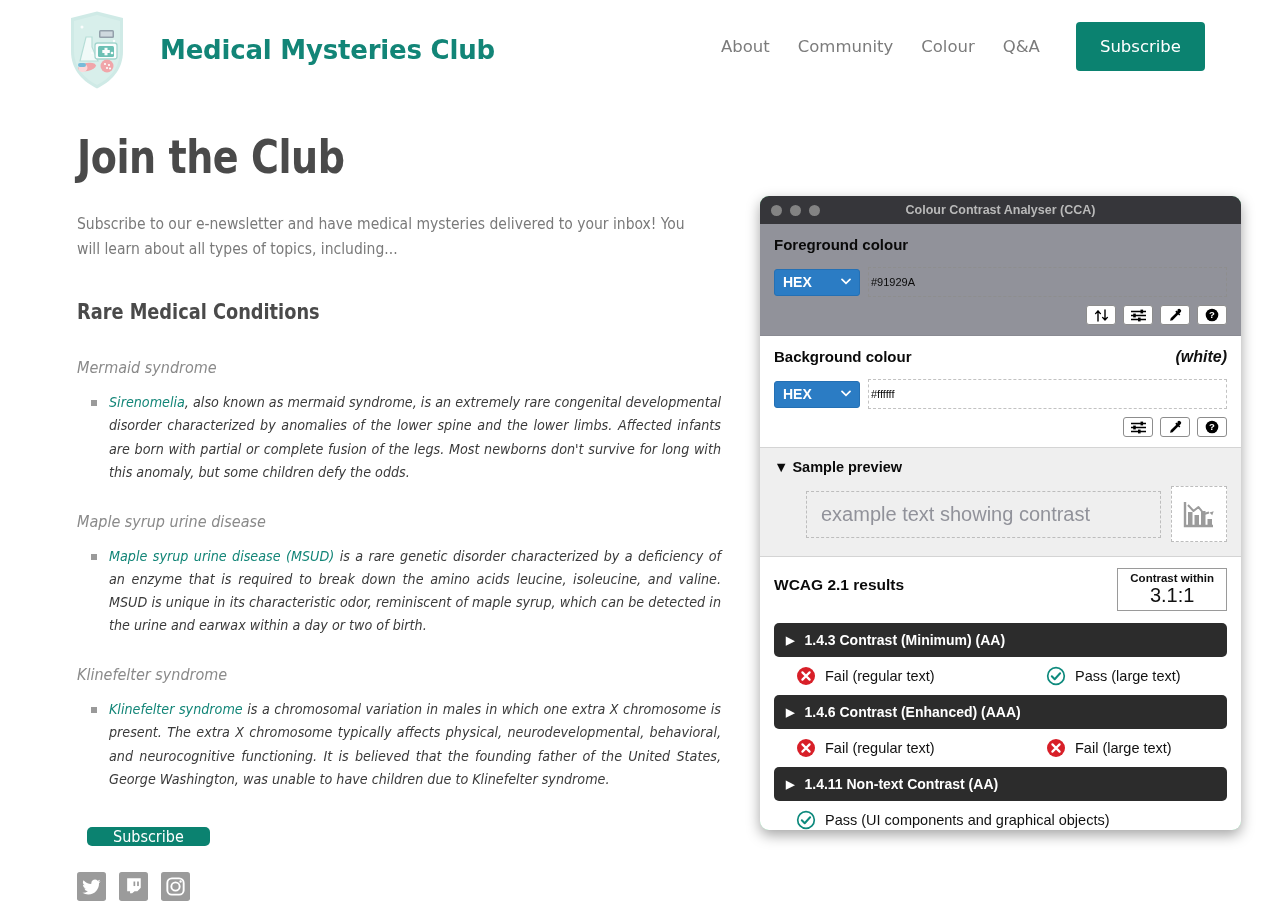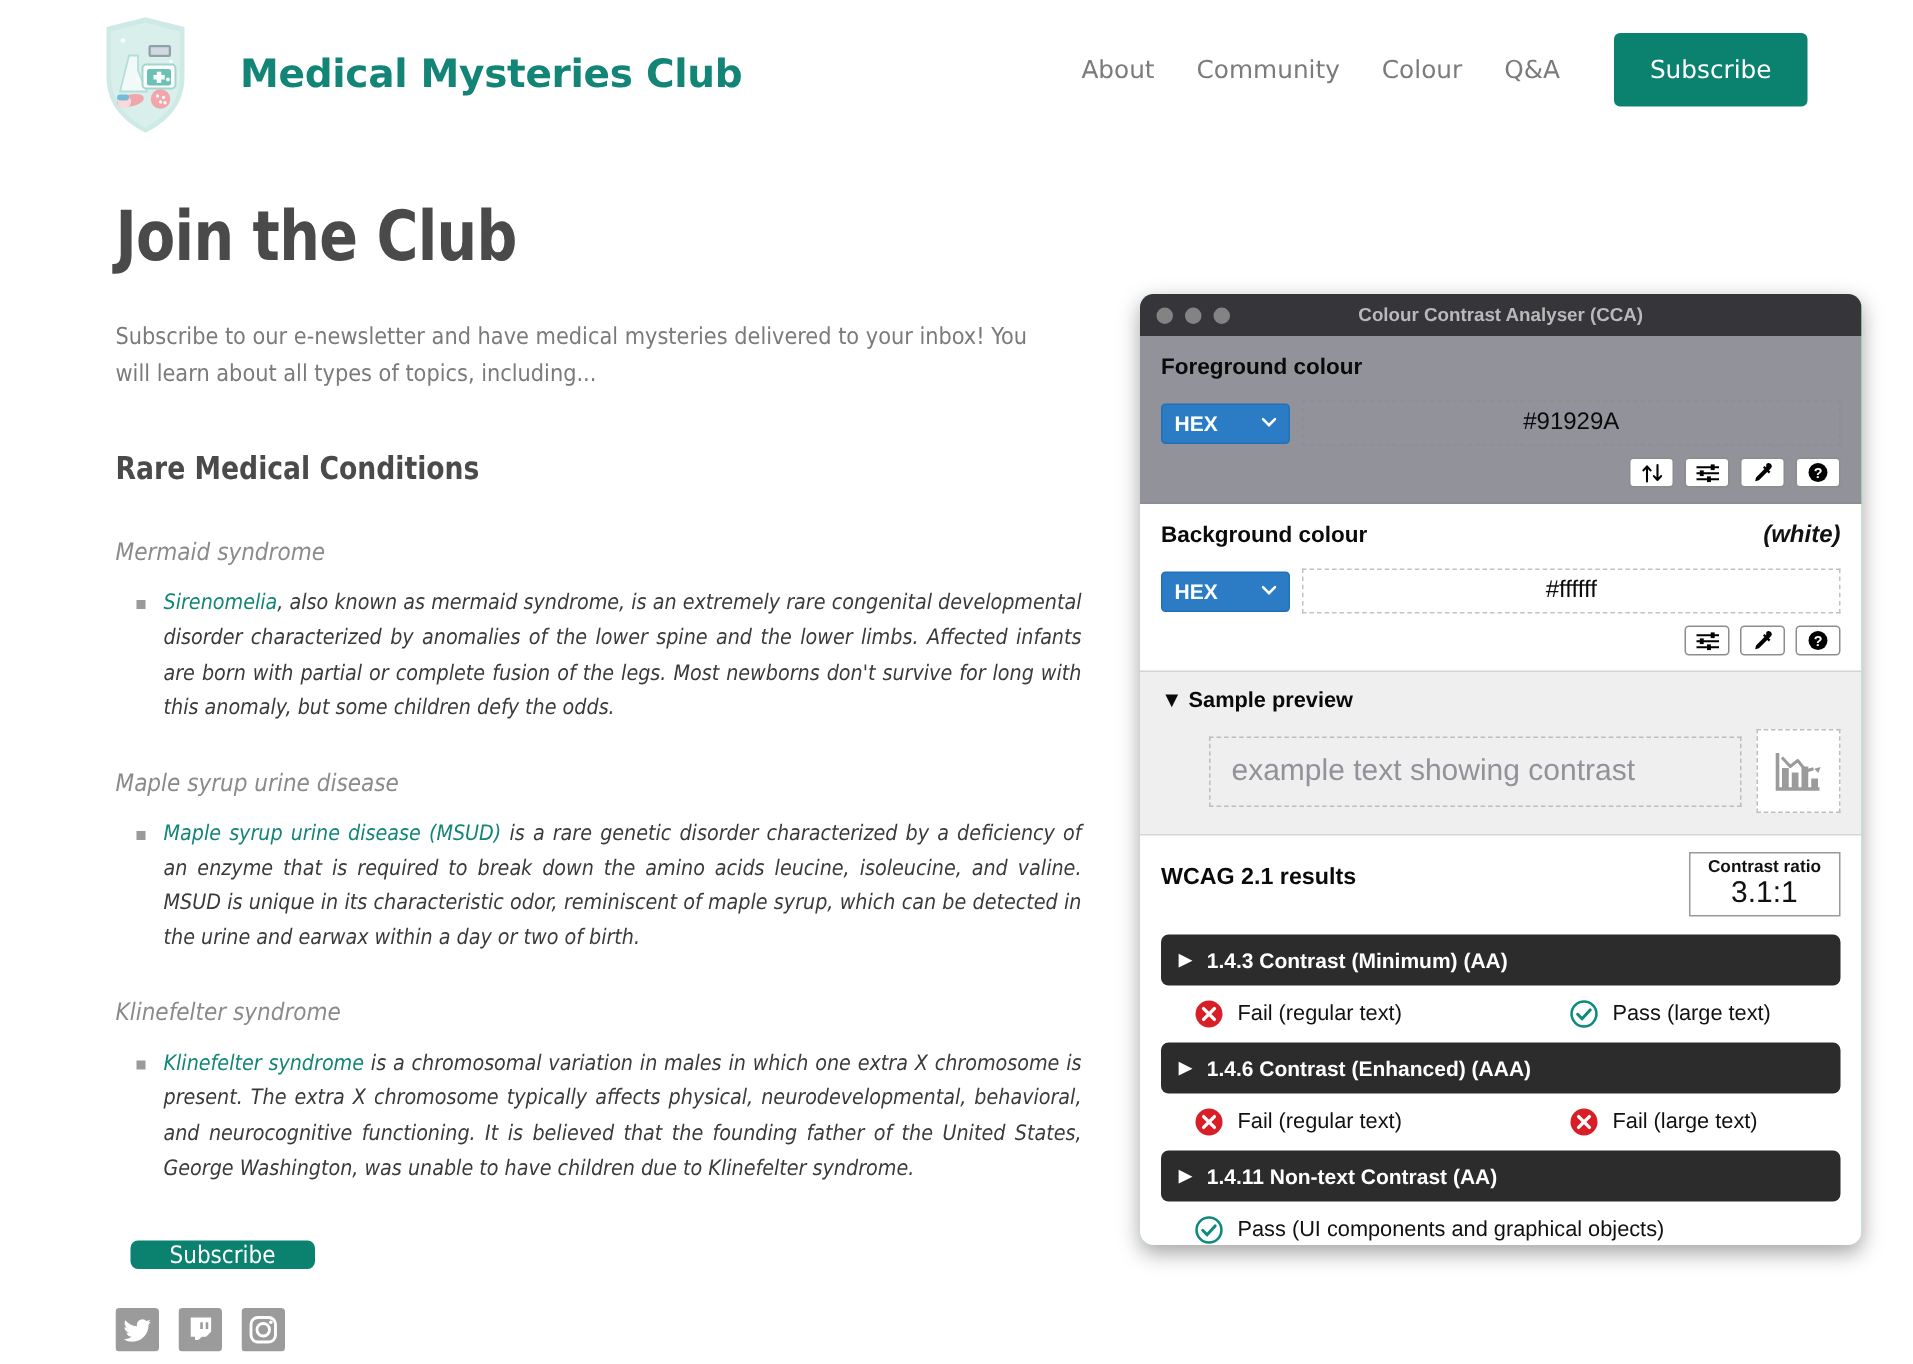--- a/index.html
+++ b/index.html
@@ -152,22 +152,22 @@
     appearance: none; -webkit-appearance: none; cursor: pointer;
     position: relative;
   }
   .select-wrap { position: relative; display: inline-block; }
   .select-chevron {
     position: absolute; right: 9px; top: 9px;
     pointer-events: none; width: 10px; height: 7px;
   }
   .hex-field {
     flex: 1; height: 30px; border: 1px dashed #8e8e8e;
-    background: transparent; text-align: center;
-    font-size: 16px; color: #0a0a0a;
+    background: transparent; 
+    font-size: 11px; color: #0a0a0a;
     font-family: "Liberation Sans", sans-serif;
     outline: none;
   }
   .panel-bg .hex-field { border-color: #c2c2c2; background: #fff; }
   .icon-row {
     display: flex; justify-content: flex-end; gap: 7px; margin-top: 8px;
   }
   .icon-btn {
     width: 30px; height: 20px; background: #ffffff;
     border: 1px solid #8d8d8d; border-radius: 3px;
@@ -423,21 +423,21 @@
           <path d="M27.5 14.5l4.2-1.2-1.5 4z" fill="#9b9b9b"></path>
         </svg>
       </div>
     </div>
   </div>
 
   <div class="panel-results">
     <div class="results-head">
       <div class="results-title">WCAG 2.1 results</div>
       <div class="ratio-box">
-        <div class="ratio-label">Contrast ratio</div>
+        <div class="ratio-label">Contrast within</div>
         <div class="ratio-value">3.1:1</div>
       </div>
     </div>
 
     <div class="criterion">
       <span class="tri">▶</span>
       <span>1.4.3 Contrast (Minimum) (AA)</span>
     </div>
     <div class="result-row">
       <div class="result-item first">

